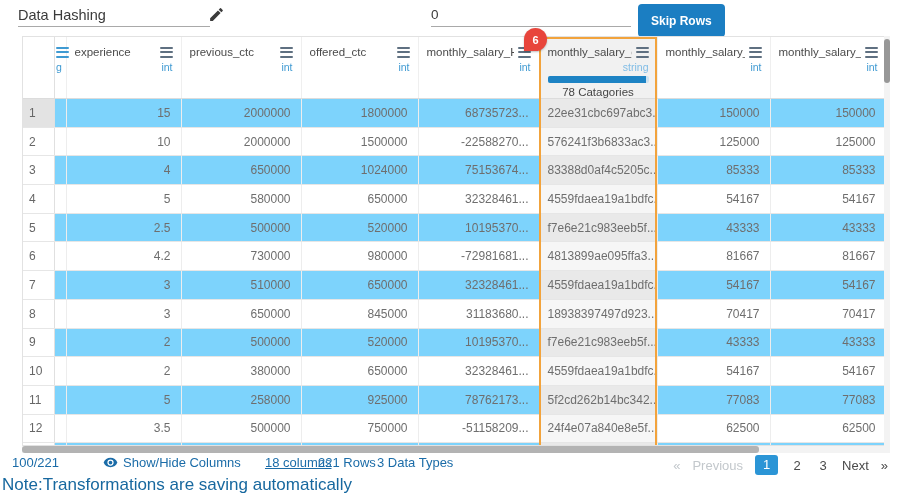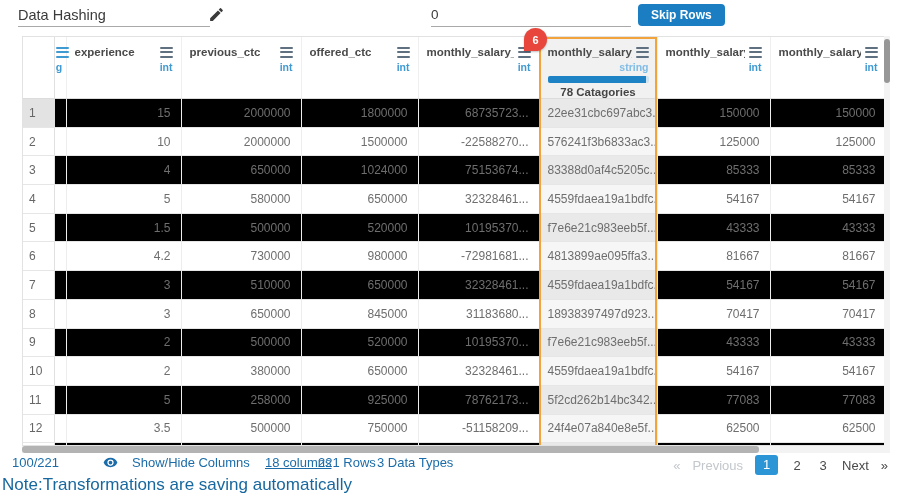--- a/index.html
+++ b/index.html
@@ -18,52 +18,52 @@
     font-family: "Liberation Sans", sans-serif; font-size: 14.5px; color: #3a3a3a; background: transparent;
   }
   .edit-ic { position: absolute; left: 208px; top: 6px; width: 17px; height: 17px; cursor: pointer; }
   .edit-ic svg { width: 100%; height: 100%; fill: #3a3a3a; }
   .skip-input {
     position: absolute; left: 431px; top: 3px; width: 200px; height: 24px;
     border: none; border-bottom: 1px solid #a9a9a9; outline: none;
     font-family: "Liberation Sans", sans-serif; font-size: 13.5px; color: #3a3a3a; background: transparent;
   }
   .skip-btn {
-    position: absolute; left: 638px; top: 4px; height: 22px; padding: 0 13px;
+    position: absolute; left: 638px; top: 4px; height: 33px; padding: 0 13px;
     background: #1b7ec2; color: #fff; border: none; border-radius: 4px;
     font-family: "Liberation Sans", sans-serif; font-size: 12px; font-weight: bold; cursor: pointer;
   }
   
   .table-wrap {
     position: absolute; left: 22px; top: 36px; width: 868px; height: 410px;
     border: 1px solid #e2e2e2; overflow: hidden; background: #fff;
   }
   table { border-collapse: collapse; table-layout: fixed; width: 863px; }
   thead tr { height: 52px; }
-  th { vertical-align: top; background: #fff; border-bottom: 1px solid #dcdcdc; border-right: 1px solid #efefef; text-align: left; font-weight: bold; margin-left: 31px; }
+  th { vertical-align: top; background: #fff; border-bottom: 1px solid #dcdcdc; border-right: 1px solid #efefef; text-align: left; font-weight: normal; margin-left: 31px; }
   th.num-h { background: #fff; border-right: 1px solid #e0e0e0; }
   th.hl { background: #f1f1f1; }
   .h-top { display: flex; justify-content: space-between; align-items: center; padding: 7px 8px 0 8px; }
   .partial .h-top { justify-content: center; padding: 7px 2px 0 2px; }
   .h-name { font-size: 11.5px; color: #4a4a4a; white-space: nowrap; overflow: hidden; }
   .micon { width: 13px; display: inline-block; cursor: pointer; flex: none; margin-left: 4px; }
   .micon i { display: block; height: 2px; background: #5f7081; margin: 2.5px 0; border-radius: 1px; }
   .micon.blue i { background: #3f9ad2; }
   .h-type { text-align: right; padding: 1px 8px 0 0; color: #3f9ad2; font-size: 10.5px; }
   .partial .h-type { text-align: center; padding-right: 2px; }
   .hl .h-type { color: #7fbce6; }
   .h-bar { margin: 3px 8px 0 8px; height: 7px; background: #cfe3f0; border-radius: 2px; overflow: hidden; }
   .h-bar-fill { width: 98%; height: 100%; background: #1d83c4; }
   .h-cats { text-align: center; font-size: 11.5px; color: #454545; margin-top: 3px; white-space: nowrap; }
   tbody tr { height: 28.7px; }
   td { font-size: 12px; color: #6e6e6e; white-space: nowrap; overflow: hidden; border-bottom: 1px solid #e6e6e6; border-right: 1px solid #ededed; }
   td.cell.right { text-align: right; padding-right: 10px; }
   td.cell.left  { text-align: left;  padding-left: 8px; }
   td.num { text-align: left; padding-left: 6px; color: #666; background: #fff; border-right: 1px solid #e0e0e0; }
-  tr.odd td.cell { background: #000000; }
+  tr.odd td.cell { background: #7dd3fc; }
   tr.even td.cell { background: #ffffff; }
   tr.odd td.cell.hlc { background: #e9e9e9; }
   tr.even td.cell.hlc { background: #f6f6f6; }
   td.num.first { background: #e3e3e3; }
   .hl-outline {
     position: absolute; left: 516px; top: 0; width: 118px; height: 410px;
     border: 2px solid #f2a33c; pointer-events: none; z-index: 5;
   }
   .badge {
     position: absolute; left: 524px; top: 28px; width: 23px; height: 23px;
@@ -73,21 +73,21 @@
   }
   
   .vscroll { position: absolute; left: 884px; top: 36px; width: 6px; height: 410px; background: #f3f3f3; }
   .vthumb  { position: absolute; top: 3px; left: 0; width: 6px; height: 44px; background: #979797; border-radius: 3px; cursor: pointer; }
   .hscroll { position: absolute; left: 22px; top: 446px; width: 868px; height: 7px; background: #f3f3f3; }
   .hthumb  { position: absolute; left: 0; top: 0; width: 737px; height: 7px; background: #b3b3b3; border-radius: 3px; cursor: pointer; }
   
   .footer { position: absolute; left: 0; top: 455px; width: 900px; height: 20px; font-size: 13px; color: #1b6ca8; }
   .footer > span, .footer > div { position: absolute; top: 0; white-space: nowrap; }
   .f-progress { left: 12px; }
-  .f-showhide { left: 103px; display: flex; gap: 14px; align-items: center; cursor: pointer; text-align: right; }
+  .f-showhide { left: 103px; display: flex; gap: 5px; align-items: center; cursor: pointer; text-align: right; }
   .f-showhide svg { width: 15px; height: 15px; fill: #1b6ca8; }
   .f-stat0 { left: 265px; text-decoration: underline; } .f-stat1 { left: 318px; } .f-stat2 { left: 377px; }
   .f-pag { right: 12px; display: flex; gap: 12px; align-items: center; }
   .f-pag .muted { color: #c3c8cc; }
   .f-pag .dark { color: #4a4a4a; cursor: pointer; }
   .page { color: #4a4a4a; cursor: pointer; min-width: 14px; text-align: center; }
   .page.active {
     background: #2b95d6; color: #fff; border-radius: 3px;
     width: 23px; height: 20px; line-height: 20px; display: inline-block;
   }
@@ -257,21 +257,21 @@
           <td class="cell right">580000</td>
           <td class="cell right">650000</td>
           <td class="cell right">32328461...</td>
           <td class="cell left hlc">4559fdaea19a1bdfc...</td>
           <td class="cell right">54167</td>
           <td class="cell right">54167</td>
         </tr>
         <tr class="odd">
           <td class="num">5</td>
           <td class="cell right"></td>
-          <td class="cell right">1.5</td>
+          <td class="cell right">2.5</td>
           <td class="cell right">500000</td>
           <td class="cell right">520000</td>
           <td class="cell right">10195370...</td>
           <td class="cell left hlc">f7e6e21c983eeb5f...</td>
           <td class="cell right">43333</td>
           <td class="cell right">43333</td>
         </tr>
         <tr class="even">
           <td class="num">6</td>
           <td class="cell right"></td>

